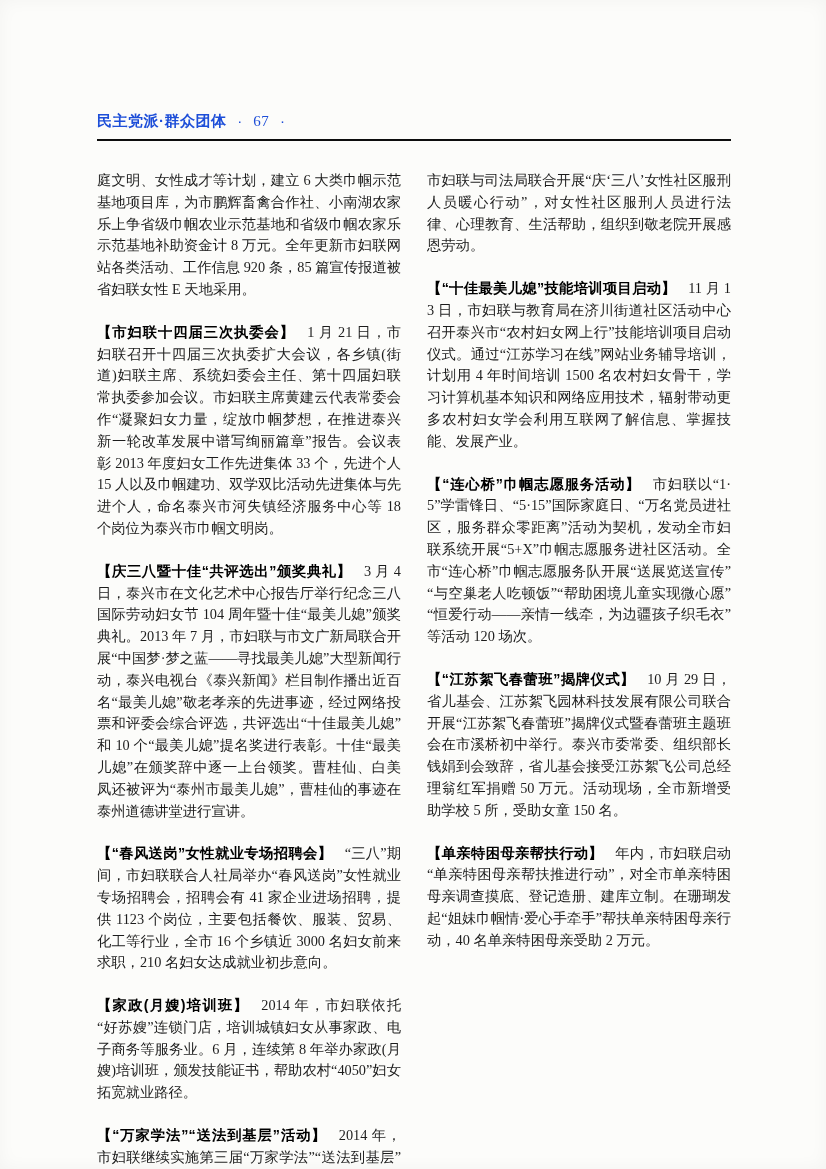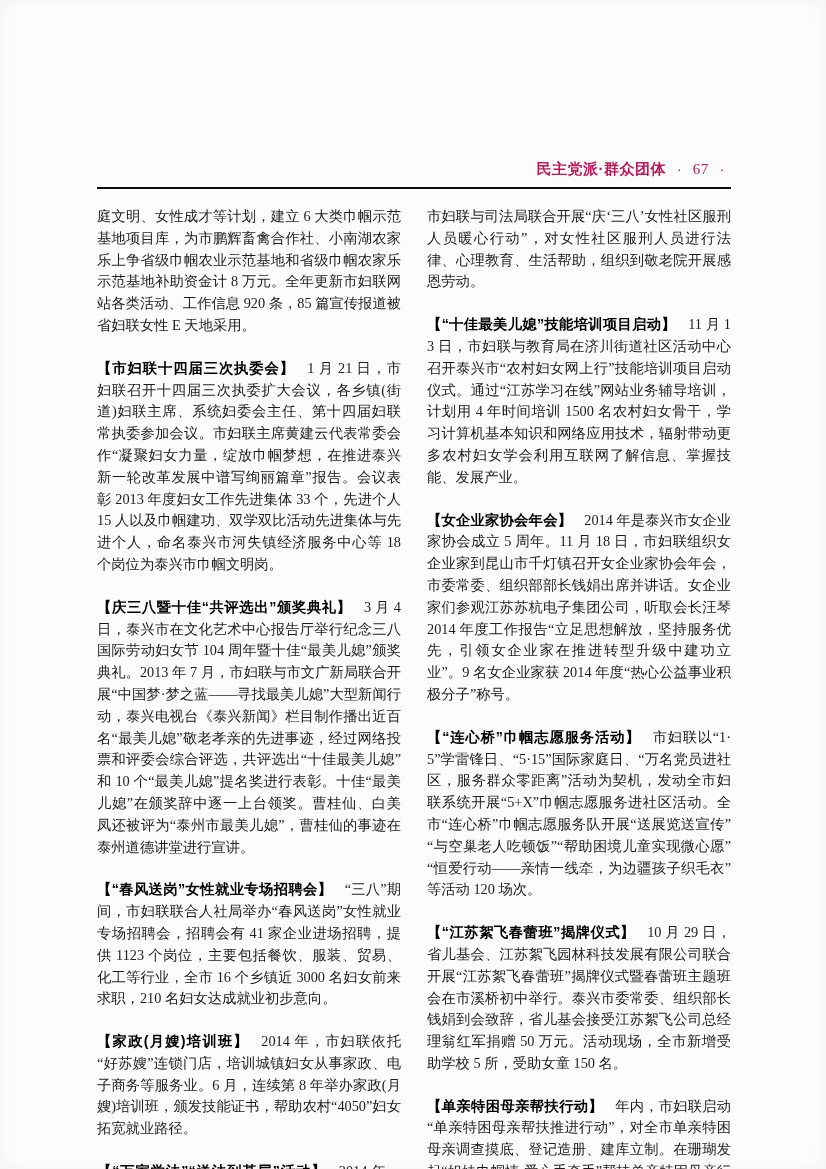--- a/index.html
+++ b/index.html
@@ -14,27 +14,25 @@
     background:#fcfcfa;
     box-shadow:inset 0 0 18px rgba(0,0,0,0.04);
     overflow:hidden;
   }
   .content{
     position:absolute;
     left:97px;top:112px;
     width:634px;
   }
   .page-header{
-    text-align:right;
     font-family:"Liberation Sans","DejaVu Sans",sans-serif;
     font-size:15px;
-    color:#be185d;
+    color:#1d4ed8;
     letter-spacing:0.5px;
     line-height:18px;
-    margin-top:48px;
   }
   .page-header .sect{font-weight:700;}
   .page-header .dot{margin:0 6px;font-weight:400;}
   .page-header .pnum{
     font-family:"Liberation Serif","DejaVu Serif",serif;
     font-weight:400;font-size:15px;
   }
   .rule{
     border:none;
     border-top:2px solid #0d0d0d;
@@ -43,21 +41,21 @@
   .columns{
     display:flex;
     gap:26px;
     margin-top:13px;
   }
   .col{
     width:304px;
     flex:0 0 304px;
   }
   .para{
-    margin:4px 0 21px 0;
+    margin:16px 0 21px 0;
     font-size:14.3px;
     line-height:21.8px;
     color:#1c1c1c;
     text-align:justify;
     word-break:break-all;
   }
   .entry-title{
     font-family:"Liberation Sans","DejaVu Sans",sans-serif;
     font-weight:700;
     color:#000;
@@ -93,21 +91,20 @@
   <p class="para entry"><b class="entry-title">【家政(月嫂)培训班】</b><span class="entry-body">2014 年，市妇联依托“好苏嫂”连锁门店，培训城镇妇女从事家政、电子商务等服务业。6 月，连续第 8 年举办家政(月嫂)培训班，颁发技能证书，帮助农村“4050”妇女拓宽就业路径。</span></p>
 
   <p class="para entry"><b class="entry-title">【“万家学法”“送法到基层”活动】</b><span class="entry-body">2014 年，市妇联继续实施第三届“万家学法”“送法到基层”行动，先后赴基层开展讲座 10 余场次。普法进庙会，送法到家门。联合司法局在古溪庙会开展法律咨询和服务活动，现场共发放各类宣传资料 2000 余份，接待咨询群众上百人，受理法律援助申请 10 件。</span></p>
 
 </section>
       <section class="col" id="col-right">
         <p class="para">市妇联与司法局联合开展“庆‘三八’女性社区服刑人员暖心行动”，对女性社区服刑人员进行法律、心理教育、生活帮助，组织到敬老院开展感恩劳动。</p>
 
   <p class="para entry"><b class="entry-title">【“十佳最美儿媳”技能培训项目启动】</b><span class="entry-body">11 月 13 日，市妇联与教育局在济川街道社区活动中心召开泰兴市“农村妇女网上行”技能培训项目启动仪式。通过“江苏学习在线”网站业务辅导培训，计划用 4 年时间培训 1500 名农村妇女骨干，学习计算机基本知识和网络应用技术，辐射带动更多农村妇女学会利用互联网了解信息、掌握技能、发展产业。</span></p>
 
-  <p class="para entry"><b class="entry-title">【女企业家协会年会】</b><span class="entry-body">2014 年是泰兴市女企业家协会成立 5 周年。11 月 18 日，市妇联组织女企业家到昆山市千灯镇召开女企业家协会年会，市委常委、组织部部长钱娟出席并讲话。女企业家们参观江苏苏杭电子集团公司，听取会长汪琴 2014 年度工作报告“立足思想解放，坚持服务优先，引领女企业家在推进转型升级中建功立业”。9 名女企业家获 2014 年度“热心公益事业积极分子”称号。</span></p>
 
   <p class="para entry"><b class="entry-title">【“连心桥”巾帼志愿服务活动】</b><span class="entry-body">市妇联以“1·5”学雷锋日、“5·15”国际家庭日、“万名党员进社区，服务群众零距离”活动为契机，发动全市妇联系统开展“5+X”巾帼志愿服务进社区活动。全市“连心桥”巾帼志愿服务队开展“送展览送宣传”“与空巢老人吃顿饭”“帮助困境儿童实现微心愿”“恒爱行动——亲情一线牵，为边疆孩子织毛衣”等活动 120 场次。</span></p>
 
   <p class="para entry"><b class="entry-title">【“江苏絮飞春蕾班”揭牌仪式】</b><span class="entry-body">10 月 29 日，省儿基会、江苏絮飞园林科技发展有限公司联合开展“江苏絮飞春蕾班”揭牌仪式暨春蕾班主题班会在市溪桥初中举行。泰兴市委常委、组织部长钱娟到会致辞，省儿基会接受江苏絮飞公司总经理翁红军捐赠 50 万元。活动现场，全市新增受助学校 5 所，受助女童 150 名。</span></p>
 
   <p class="para entry"><b class="entry-title">【单亲特困母亲帮扶行动】</b><span class="entry-body">年内，市妇联启动“单亲特困母亲帮扶推进行动”，对全市单亲特困母亲调查摸底、登记造册、建库立制。在珊瑚发起“姐妹巾帼情·爱心手牵手”帮扶单亲特困母亲行动，40 名单亲特困母亲受助 2 万元。</span></p>
 
 </section>
     </div>
 

